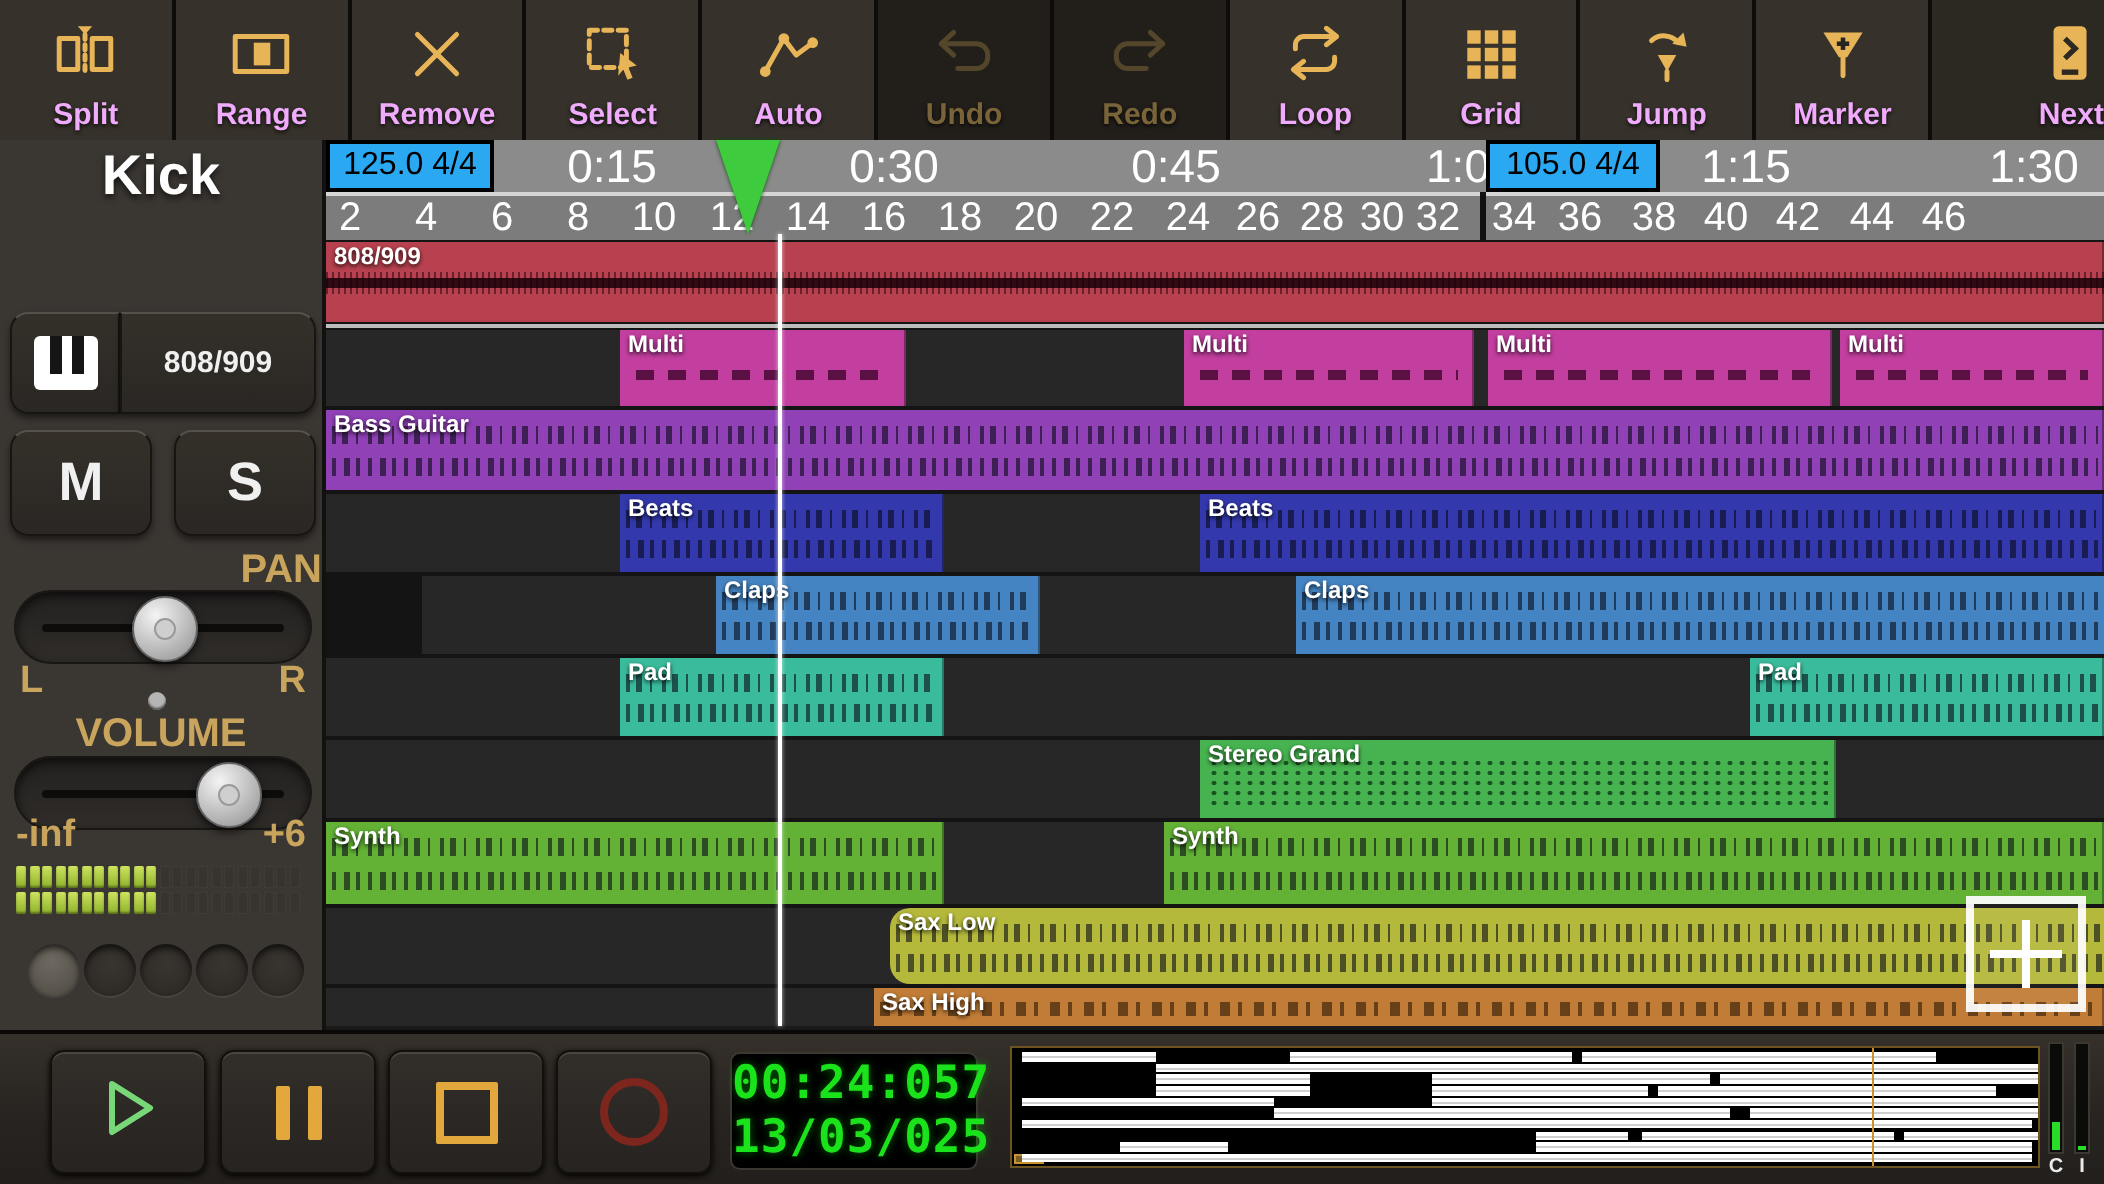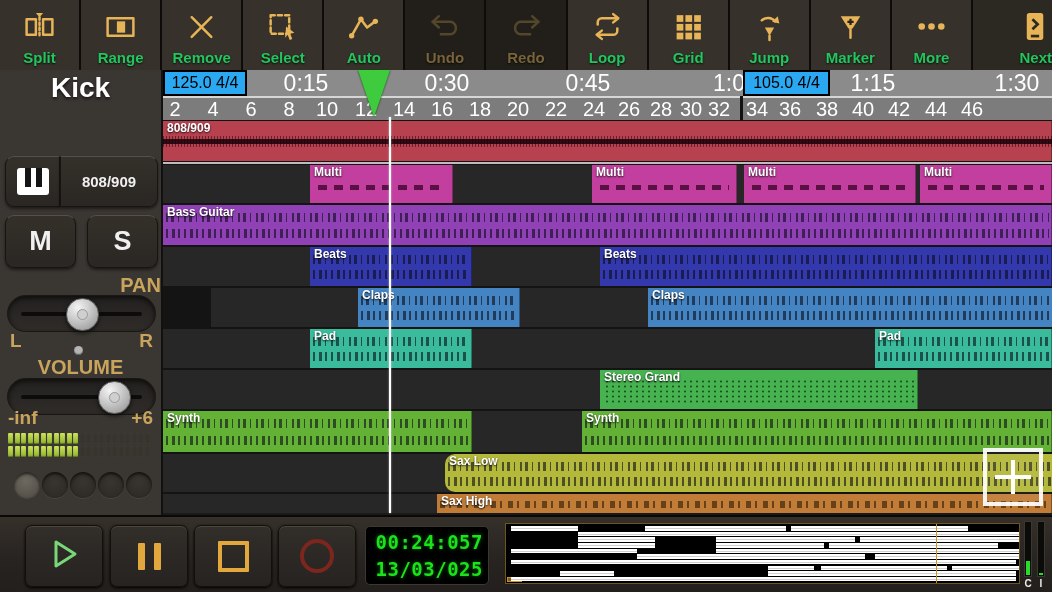--- a/index.html
+++ b/index.html
@@ -4,21 +4,21 @@
 <style>
   html,body{margin:0;padding:0;background:#000;}
   body{width:1052px;height:592px;overflow:hidden;font-family:"Liberation Sans",sans-serif;-webkit-font-smoothing:antialiased;}
   #app{position:relative;width:1052px;height:592px;background:#1a1a1a;overflow:hidden;}
 
   
   #toolbar{position:absolute;left:0;top:0;width:1052px;height:70px;background:#0d0c0a;display:flex;gap:2px;}
   .tb-btn{flex:1;display:flex;flex-direction:column;align-items:center;justify-content:flex-end;
     padding-bottom:2px;background:#36322b;cursor:pointer;}
   .tb-btn .tb-icon{height:44px;display:flex;align-items:center;justify-content:center;}
-  .tb-btn .tb-lbl{font-size:15px;font-weight:bold;color:#22c55e;text-shadow:0 1px 2px rgba(0,0,0,.8);line-height:20px;}
+  .tb-btn .tb-lbl{font-size:15px;font-weight:bold;color:#f0abfc;text-shadow:0 1px 2px rgba(0,0,0,.8);line-height:20px;}
   .tb-btn.dim{background:#221f1b;}
   .tb-btn.dim .tb-lbl{color:#79643a;}
   .tb-btn.dim svg{opacity:.55;}
   .tb-btn.dark{background:#2c2822;align-items:flex-end;}
 
   
   #timeline{position:absolute;left:163px;top:70px;width:889px;height:50px;background:#7c7c7c;}
   #time-row{position:absolute;left:0;top:0;width:100%;height:26px;background:#8b8b8b;border-bottom:2px solid #d6d6d6;}
   #bars-row{position:absolute;left:0;top:28px;width:100%;height:22px;background:#7c7c7c;}
   .time-label{position:absolute;top:0;transform:translateX(-50%);color:#fff;font-size:23px;line-height:26px;white-space:nowrap;}
@@ -100,21 +100,21 @@
   #transport{position:absolute;left:0;top:515px;width:1052px;height:77px;
     background:linear-gradient(#35302a,#272320 60%,#221f1c);border-top:2px solid #0a0908;box-sizing:border-box;}
   .t-btn{position:absolute;top:8px;width:76px;height:60px;border-radius:7px;
     background:linear-gradient(#322e2a,#262320);border:1px solid #121009;
     box-shadow:inset 0 1px 0 #4c463e,0 1px 3px #000;display:flex;align-items:center;justify-content:center;cursor:pointer;}
   .pause-bar{width:7px;height:27px;background:#e2a83e;border-radius:1px;margin:0 4.5px;}
   .stop-square{width:23px;height:23px;border:4.5px solid #e2a83e;border-radius:1px;}
   .rec-circle{width:26px;height:26px;border:4.5px solid #7c261d;border-radius:50%;}
   #time-display{position:absolute;left:365px;top:9px;width:124px;height:59px;background:#000;border-radius:5px;
     border:1px solid #3b3731;box-sizing:border-box;color:#1be31b;font-family:"DejaVu Sans Mono",monospace;
-    font-weight:bold;font-size:19px;line-height:27px;text-align:right;padding:2px 5px 4px 0;
+    font-weight:bold;font-size:23px;line-height:27px;text-align:right;padding:2px 5px 4px 0;
     text-shadow:0 0 4px rgba(0,230,0,.45);letter-spacing:.5px;}
   #overview{position:absolute;left:505px;top:6px;width:515px;height:61px;background:#000;
     border:1px solid #6e5420;box-sizing:border-box;cursor:pointer;}
   .ov-seg{position:absolute;height:4.6px;background:repeating-linear-gradient(#fff 0 2px,#cfcfcf 2px 3px);}
   #ov-playhead{position:absolute;top:0;bottom:0;width:1px;background:#c8922f;z-index:3;}
   #ov-marker{position:absolute;left:1px;bottom:1px;width:15px;height:5px;background:#7a5c22;border:1px solid #c8922f;box-sizing:border-box;}
   .ch-slot{position:absolute;top:4px;width:8px;height:56px;background:#0b0b0a;border:1px solid #3b3731;box-sizing:border-box;}
   .ch-fill{position:absolute;left:1px;right:1px;bottom:1px;background:#28dc28;}
   .ch-lbl{position:absolute;top:61px;width:10px;text-align:center;font-size:10px;font-weight:bold;color:#eaeaea;}
 </style>
@@ -232,30 +232,20 @@
       <div class="tb-btn">
         <div class="tb-icon">
           <svg width="35" height="33" viewBox="0 0 33 32">
             <path d="M7 6 h19 l-7.5 12 h-4 z" fill="#e7b457"></path>
             <line x1="16.5" y1="8.5" x2="16.5" y2="14.5" stroke="#262320" stroke-width="2.2"></line>
             <line x1="13.5" y1="11.5" x2="19.5" y2="11.5" stroke="#262320" stroke-width="2.2"></line>
             <line x1="16.5" y1="18" x2="16.5" y2="27" stroke="#e7b457" stroke-width="2.4" fill="none" stroke-linecap="round" stroke-linejoin="round"></line>
           </svg>
         </div>
         <div class="tb-lbl">Marker</div>
-      </div>
-      <div class="tb-btn">
-        <div class="tb-icon">
-          <svg width="35" height="33" viewBox="0 0 33 32">
-            <circle cx="7" cy="16" r="3.2" fill="#e7b457"></circle>
-            <circle cx="16.5" cy="16" r="3.2" fill="#e7b457"></circle>
-            <circle cx="26" cy="16" r="3.2" fill="#e7b457"></circle>
-          </svg>
-        </div>
-        <div class="tb-lbl">More</div>
       </div>
       <div class="tb-btn dark">
         <div class="tb-icon">
           <svg width="35" height="33" viewBox="0 0 33 32">
             <rect x="9" y="3" width="16" height="26" rx="2.5" fill="#e7b457"></rect>
             <path d="M14.5 9 l5 4.8 l-5 4.8" stroke="#2c2822" stroke-width="2.6" fill="none"></path>
             <rect x="13" y="24" width="8" height="2.6" fill="#2c2822"></rect>
           </svg>
         </div>
         <div class="tb-lbl">Next</div>

